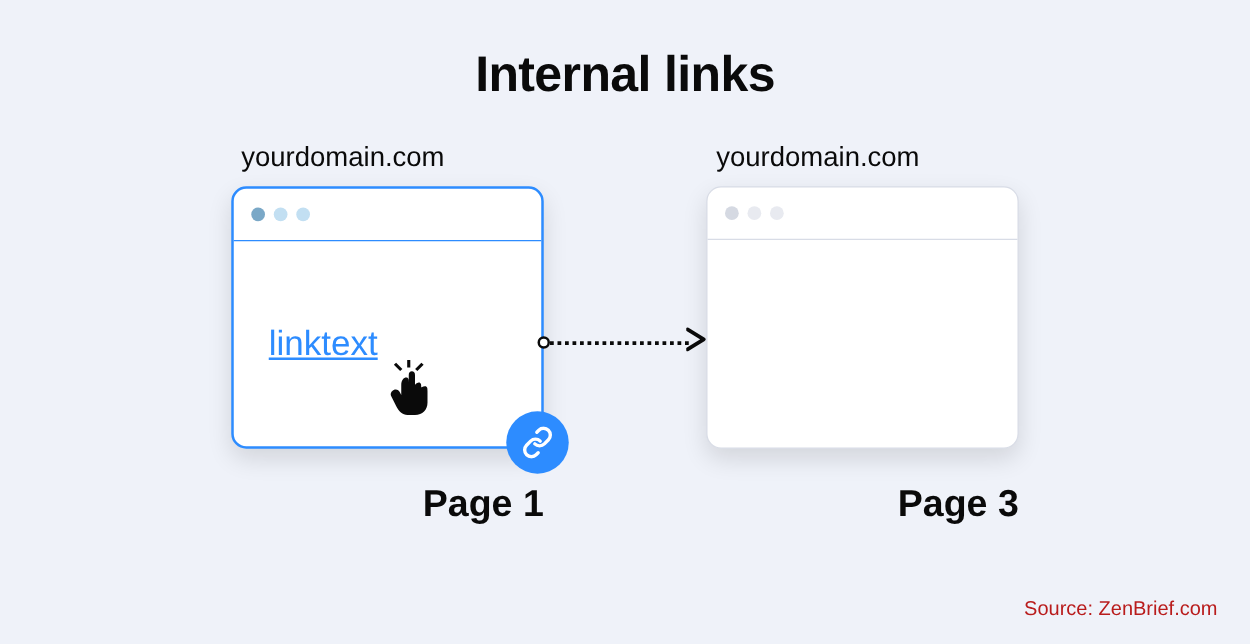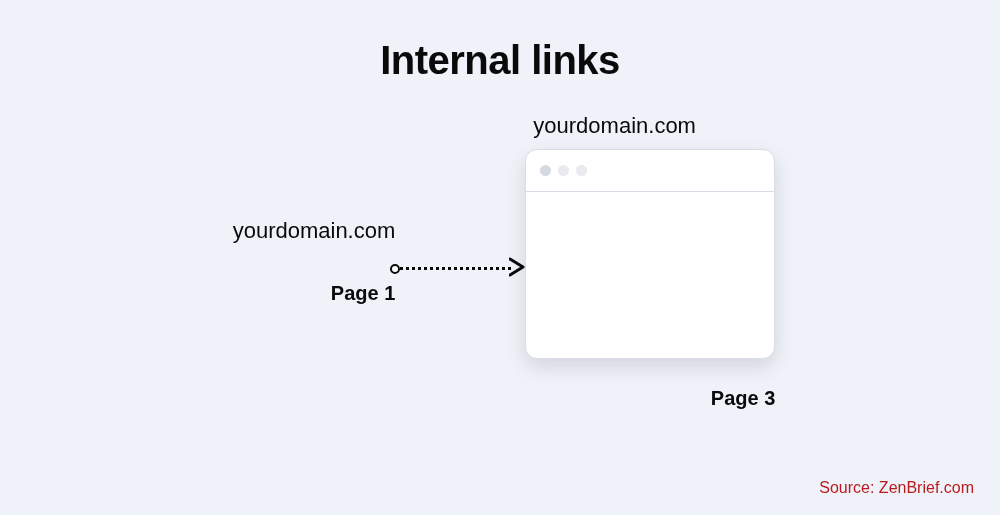--- a/index.html
+++ b/index.html
@@ -102,21 +102,21 @@
       bottom: -22px;
       width: 50px;
       height: 50px;
       background: #2d8cff;
       border-radius: 50%;
       display: flex;
       align-items: center;
       justify-content: center;
     }
     .page-label {
-      font-size: 20px;
+      font-size: 30px;
       font-weight: 700;
       color: #0a0a0a;
       margin-top: 28px;
     }
     .connector {
       width: 130px;
       position: relative;
       height: 20px;
       margin-top: 14px;
       display: flex;
@@ -156,20 +156,44 @@
   </style>
 </head>
 <body>
 
 <h1 class="title">Internal links</h1>
 
 <div class="diagram">
 
   <div class="browser-group">
     <div class="domain-label">yourdomain.com</div>
+    <div class="browser-window active">
+      <div class="browser-header">
+        <span class="dot active-dark"></span>
+        <span class="dot active-light"></span>
+        <span class="dot active-light"></span>
+      </div>
+      <div class="browser-body">
+        <span class="linktext">linktext</span>
+        <span class="cursor-icon">
+          <svg width="40" height="45" viewBox="0 0 40 45">
+            <line x1="20" y1="0" x2="20" y2="6" stroke="#0a0a0a" stroke-width="2.5"></line>
+            <line x1="9" y1="3" x2="14" y2="8" stroke="#0a0a0a" stroke-width="2.5"></line>
+            <line x1="31" y1="3" x2="26" y2="8" stroke="#0a0a0a" stroke-width="2.5"></line>
+            <path d="M 14 20 C 14 16 16 14 18 14 C 20 14 20 16 20 18 L 20 12 C 20 10 21 9 22.5 9 C 24 9 25 10 25 12 L 25 20 C 25 20 26 18 28 18 C 30 18 30 20 30 22 C 30 22 31 21 33 21 C 35 21 35 23 35 25 L 35 34 C 35 40 31 44 25 44 L 19 44 C 15 44 12 41 10 37 L 6 29 C 5 27 6 25 8 24 C 10 23 12 24 13 26 L 14 28 Z" fill="#0a0a0a"></path>
+          </svg>
+        </span>
+      </div>
+      <div class="link-badge">
+        <svg width="26" height="26" viewBox="0 0 24 24" fill="none" stroke="#ffffff" stroke-width="2.5" stroke-linecap="round" stroke-linejoin="round">
+          <path d="M10 13a5 5 0 0 0 7.07 0l3-3a5 5 0 0 0-7.07-7.07l-1.5 1.5"></path>
+          <path d="M14 11a5 5 0 0 0-7.07 0l-3 3a5 5 0 0 0 7.07 7.07l1.5-1.5"></path>
+        </svg>
+      </div>
+    </div>
     <div class="page-label">Page 1</div>
   </div>
 
   <div class="connector">
     <span class="connector-start"></span>
     <div class="connector-line"></div>
     <span class="connector-arrow">
       <svg width="18" height="20" viewBox="0 0 18 20">
         <path d="M 1 2 L 14 10 L 1 18" fill="none" stroke="#0a0a0a" stroke-width="3" stroke-linecap="round" stroke-linejoin="round"></path>
       </svg>

